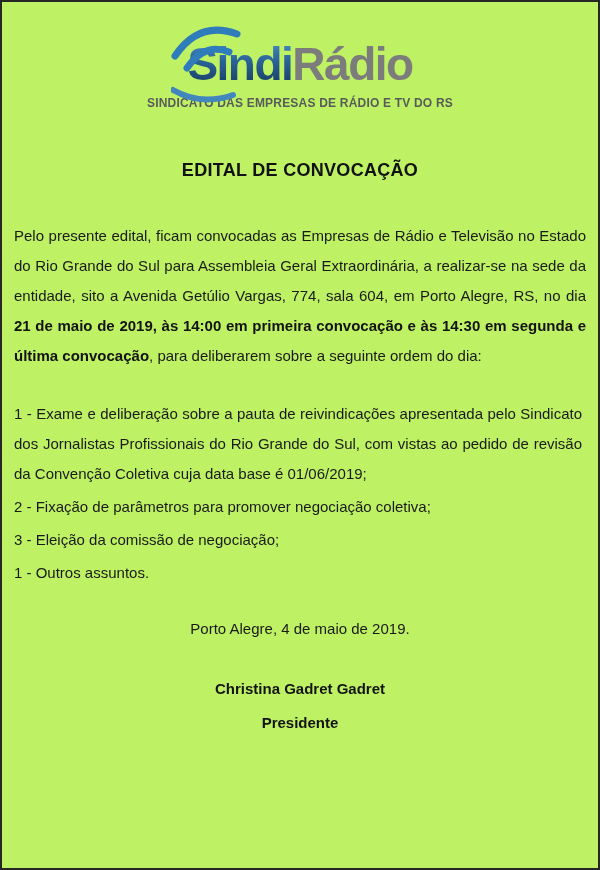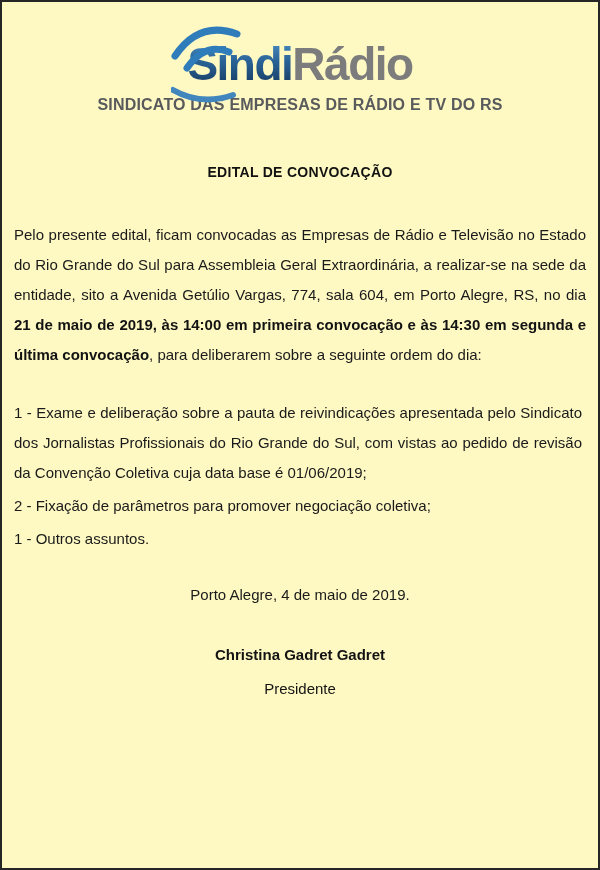--- a/index.html
+++ b/index.html
@@ -7,21 +7,21 @@
     padding: 0;
     background: #ffffff;
     font-family: "Liberation Sans", "DejaVu Sans", sans-serif;
   }
   .page {
     position: relative;
     width: 600px;
     height: 870px;
     box-sizing: border-box;
     border: 2px solid #262626;
-    background: #fef9c3;
+    background: #bef264;
     overflow: hidden;
   }
   
   .logo-block {
     margin-top: 34px;
     text-align: center;
   }
   .brand-line {
     position: relative;
     display: inline-block;
@@ -46,30 +46,30 @@
       -webkit-background-clip: text;
       background-clip: text;
       color: transparent;
     }
   }
   .brand-radio {
     color: var(--brand-gray, #7c7c7c);
   }
   .logo-tagline {
     margin-top: 4px;
-    font-size: 16px;
+    font-size: 12px;
     font-weight: bold;
     letter-spacing: 0.2px;
     color: var(--tagline-gray, #595a5c);
   }
   
   .doc-title {
     margin: 50px 0 0 0;
     text-align: center;
-    font-size: 14px;
+    font-size: 18px;
     font-weight: bold;
     color: #111111;
     letter-spacing: 0.3px;
   }
   .doc-subtitle {
     margin: 42px 0 0 0;
     text-align: center;
     font-size: 18px;
     font-weight: bold;
     color: #111111;
@@ -105,21 +105,21 @@
     font-size: 15px;
     line-height: 30px;
     font-weight: bold;
     color: #131313;
     text-align: center;
   }
   .sig-role {
     margin: 4px 12px 0 12px;
     font-size: 15px;
     line-height: 30px;
-    font-weight: normal;
+    font-weight: bold;
     color: #131313;
     text-align: center;
   }
 </style>
 </head>
 <body>
 
 <div class="page">
 
   <div class="logo-block">
@@ -135,20 +135,21 @@
   </div>
 
   <h1 class="doc-title">EDITAL DE CONVOCAÇÃO</h1>
 
 
   <p class="intro-paragraph"><span>Pelo presente edital, ficam convocadas as Empresas de Rádio e Televisão no Estado do Rio Grande do Sul para Assembleia Geral Extraordinária, a realizar-se na sede da entidade, sito a Avenida Getúlio Vargas, 774, sala 604, em Porto Alegre, RS, no dia </span><strong>21 de maio de 2019, às 14:00 em primeira convocação e às 14:30 em segunda e última convocação</strong><span>, para deliberarem sobre a seguinte ordem do dia:</span></p>
 
   <div class="agenda-list">
     <p class="agenda-item">1 - Exame e deliberação sobre a pauta de reivindicações apresentada pelo Sindicato dos Jornalistas Profissionais do Rio Grande do Sul, com vistas ao pedido de revisão da Convenção Coletiva cuja data base é 01/06/2019;</p>
     <p class="agenda-item">2 - Fixação de parâmetros para promover negociação coletiva;</p>
+    <p class="agenda-item">3 - Eleição da comissão de negociação;</p>
     <p class="agenda-item">1 - Outros assuntos.</p>
   </div>
 
   <p class="date-line">Porto Alegre, 4 de maio de 2019.</p>
 
   <p class="sig-name">Christina Gadret Gadret</p>
   <p class="sig-role">Presidente</p>
 
 </div>
 

